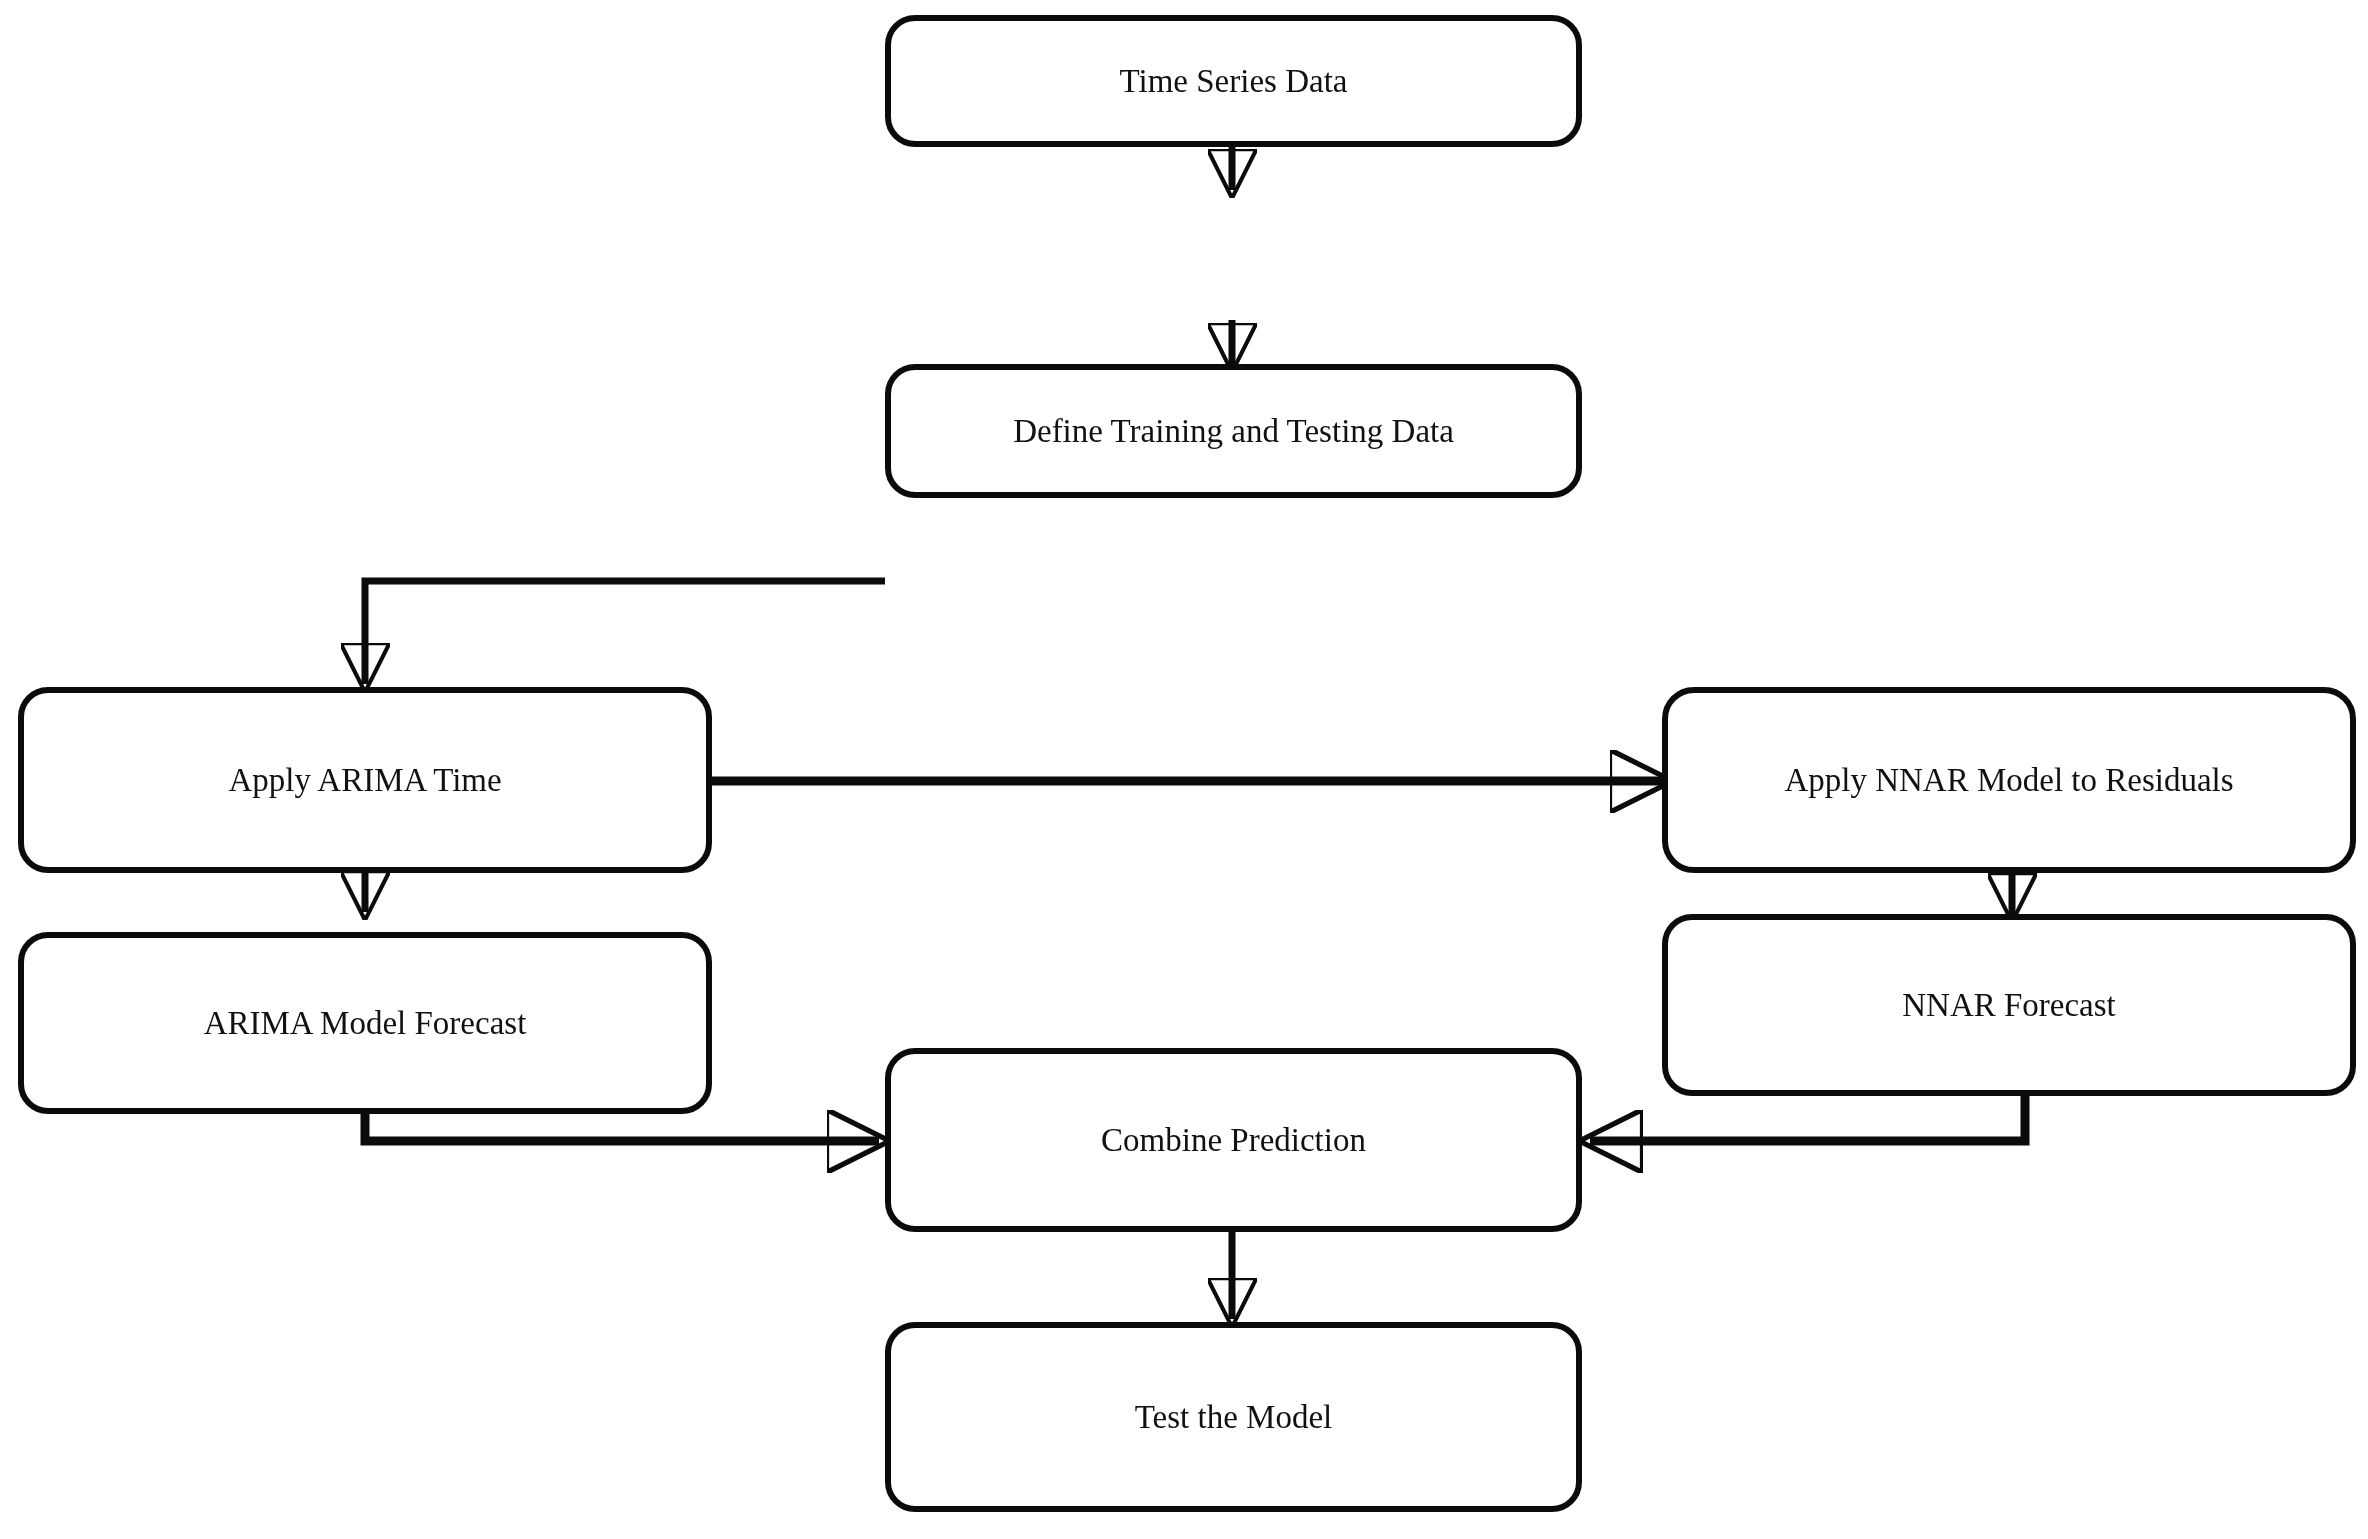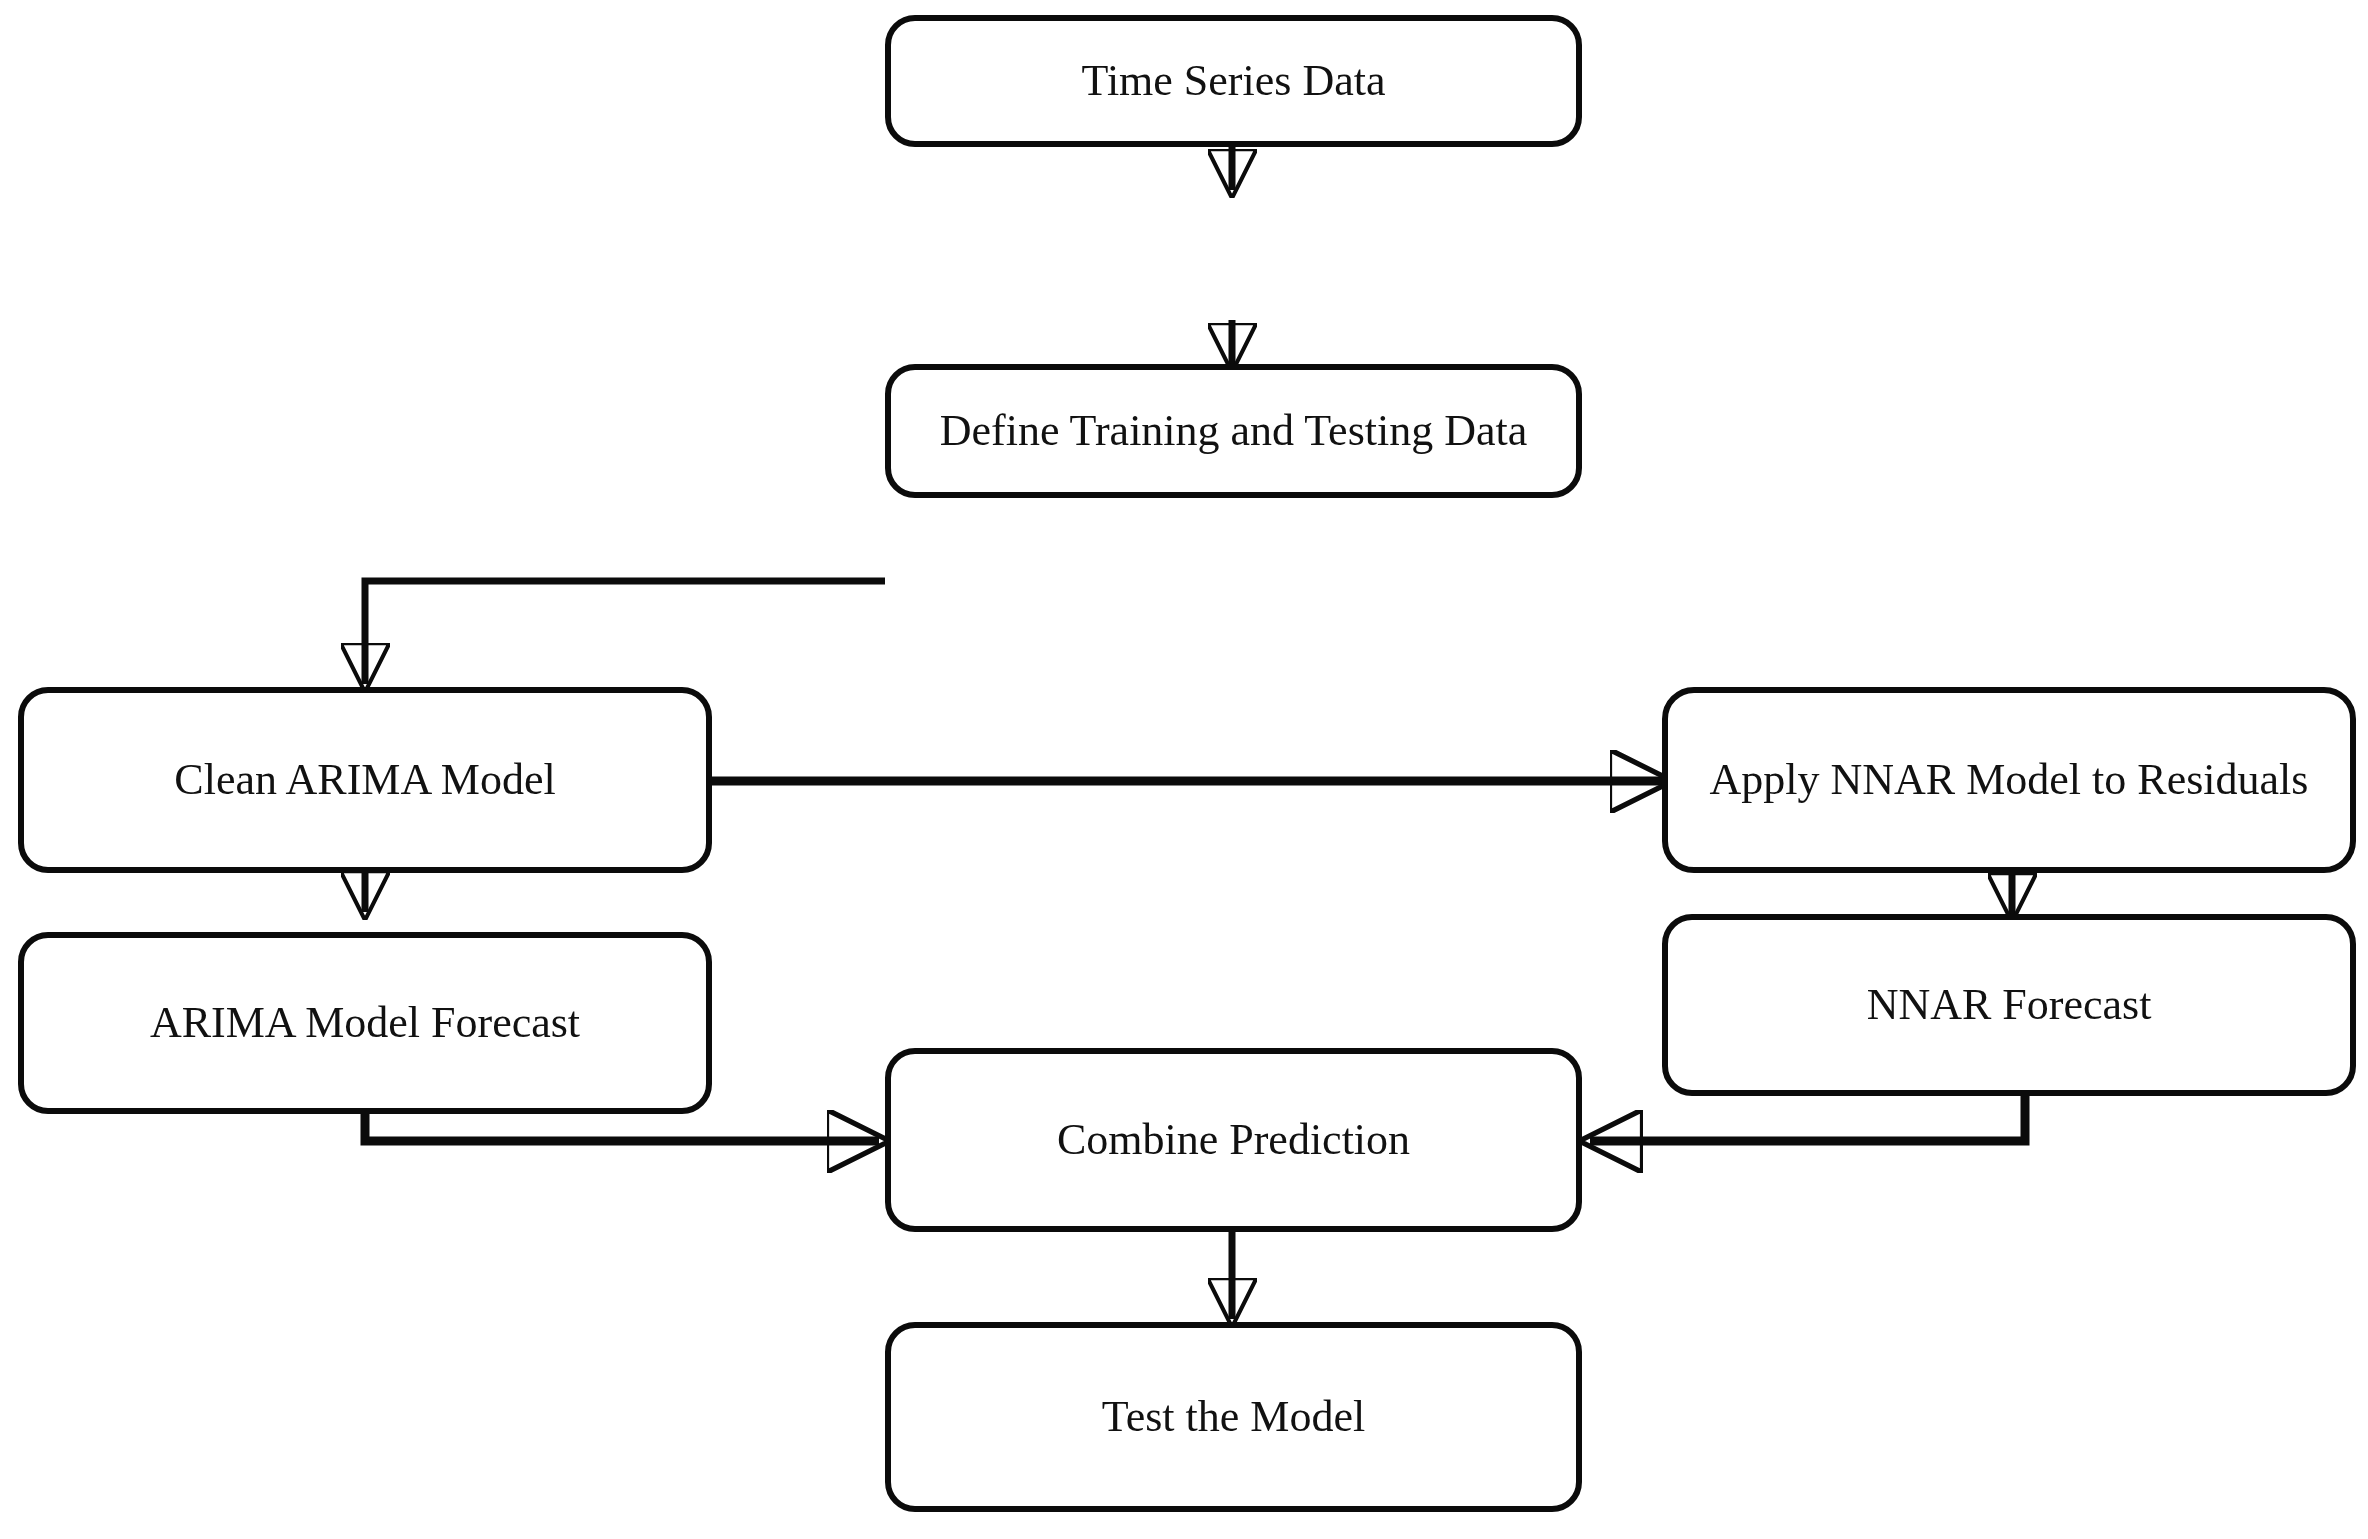--- a/index.html
+++ b/index.html
@@ -19,21 +19,21 @@
     position: absolute;
     box-sizing: border-box;
     border: 6px solid #0b0b0b;
     border-radius: 30px;
     background: #ffffff;
     display: flex;
     align-items: center;
     justify-content: center;
     text-align: center;
     color: #111111;
-    font-size: 44px;
+    font-size: 33px;
     line-height: 1.18;
     padding: 4px 18px;
     z-index: 2;
   }
   .node .label {
     display: block;
     width: 100%;
   }
   svg.edges {
     position: absolute;
@@ -84,21 +84,21 @@
   <div class="node" style="left:885px; top:15px; width:697px; height:132px;">
     <span class="label">Time Series Data</span>
   </div>
 
 
   <div class="node" style="left:885px; top:364px; width:697px; height:134px;">
     <span class="label">Define Training and Testing Data</span>
   </div>
 
   <div class="node" style="left:18px; top:687px; width:694px; height:186px;">
-    <span class="label">Clean ARIMA Model</span>
+    <span class="label">Apply ARIMA Time</span>
   </div>
 
   <div class="node" style="left:1662px; top:687px; width:694px; height:186px;border-radius:32px;">
     <span class="label">Apply NNAR Model to Residuals</span>
   </div>
 
   <div class="node" style="left:18px; top:932px; width:694px; height:182px;text-align:center;">
     <span class="label">ARIMA Model Forecast</span>
   </div>
 

